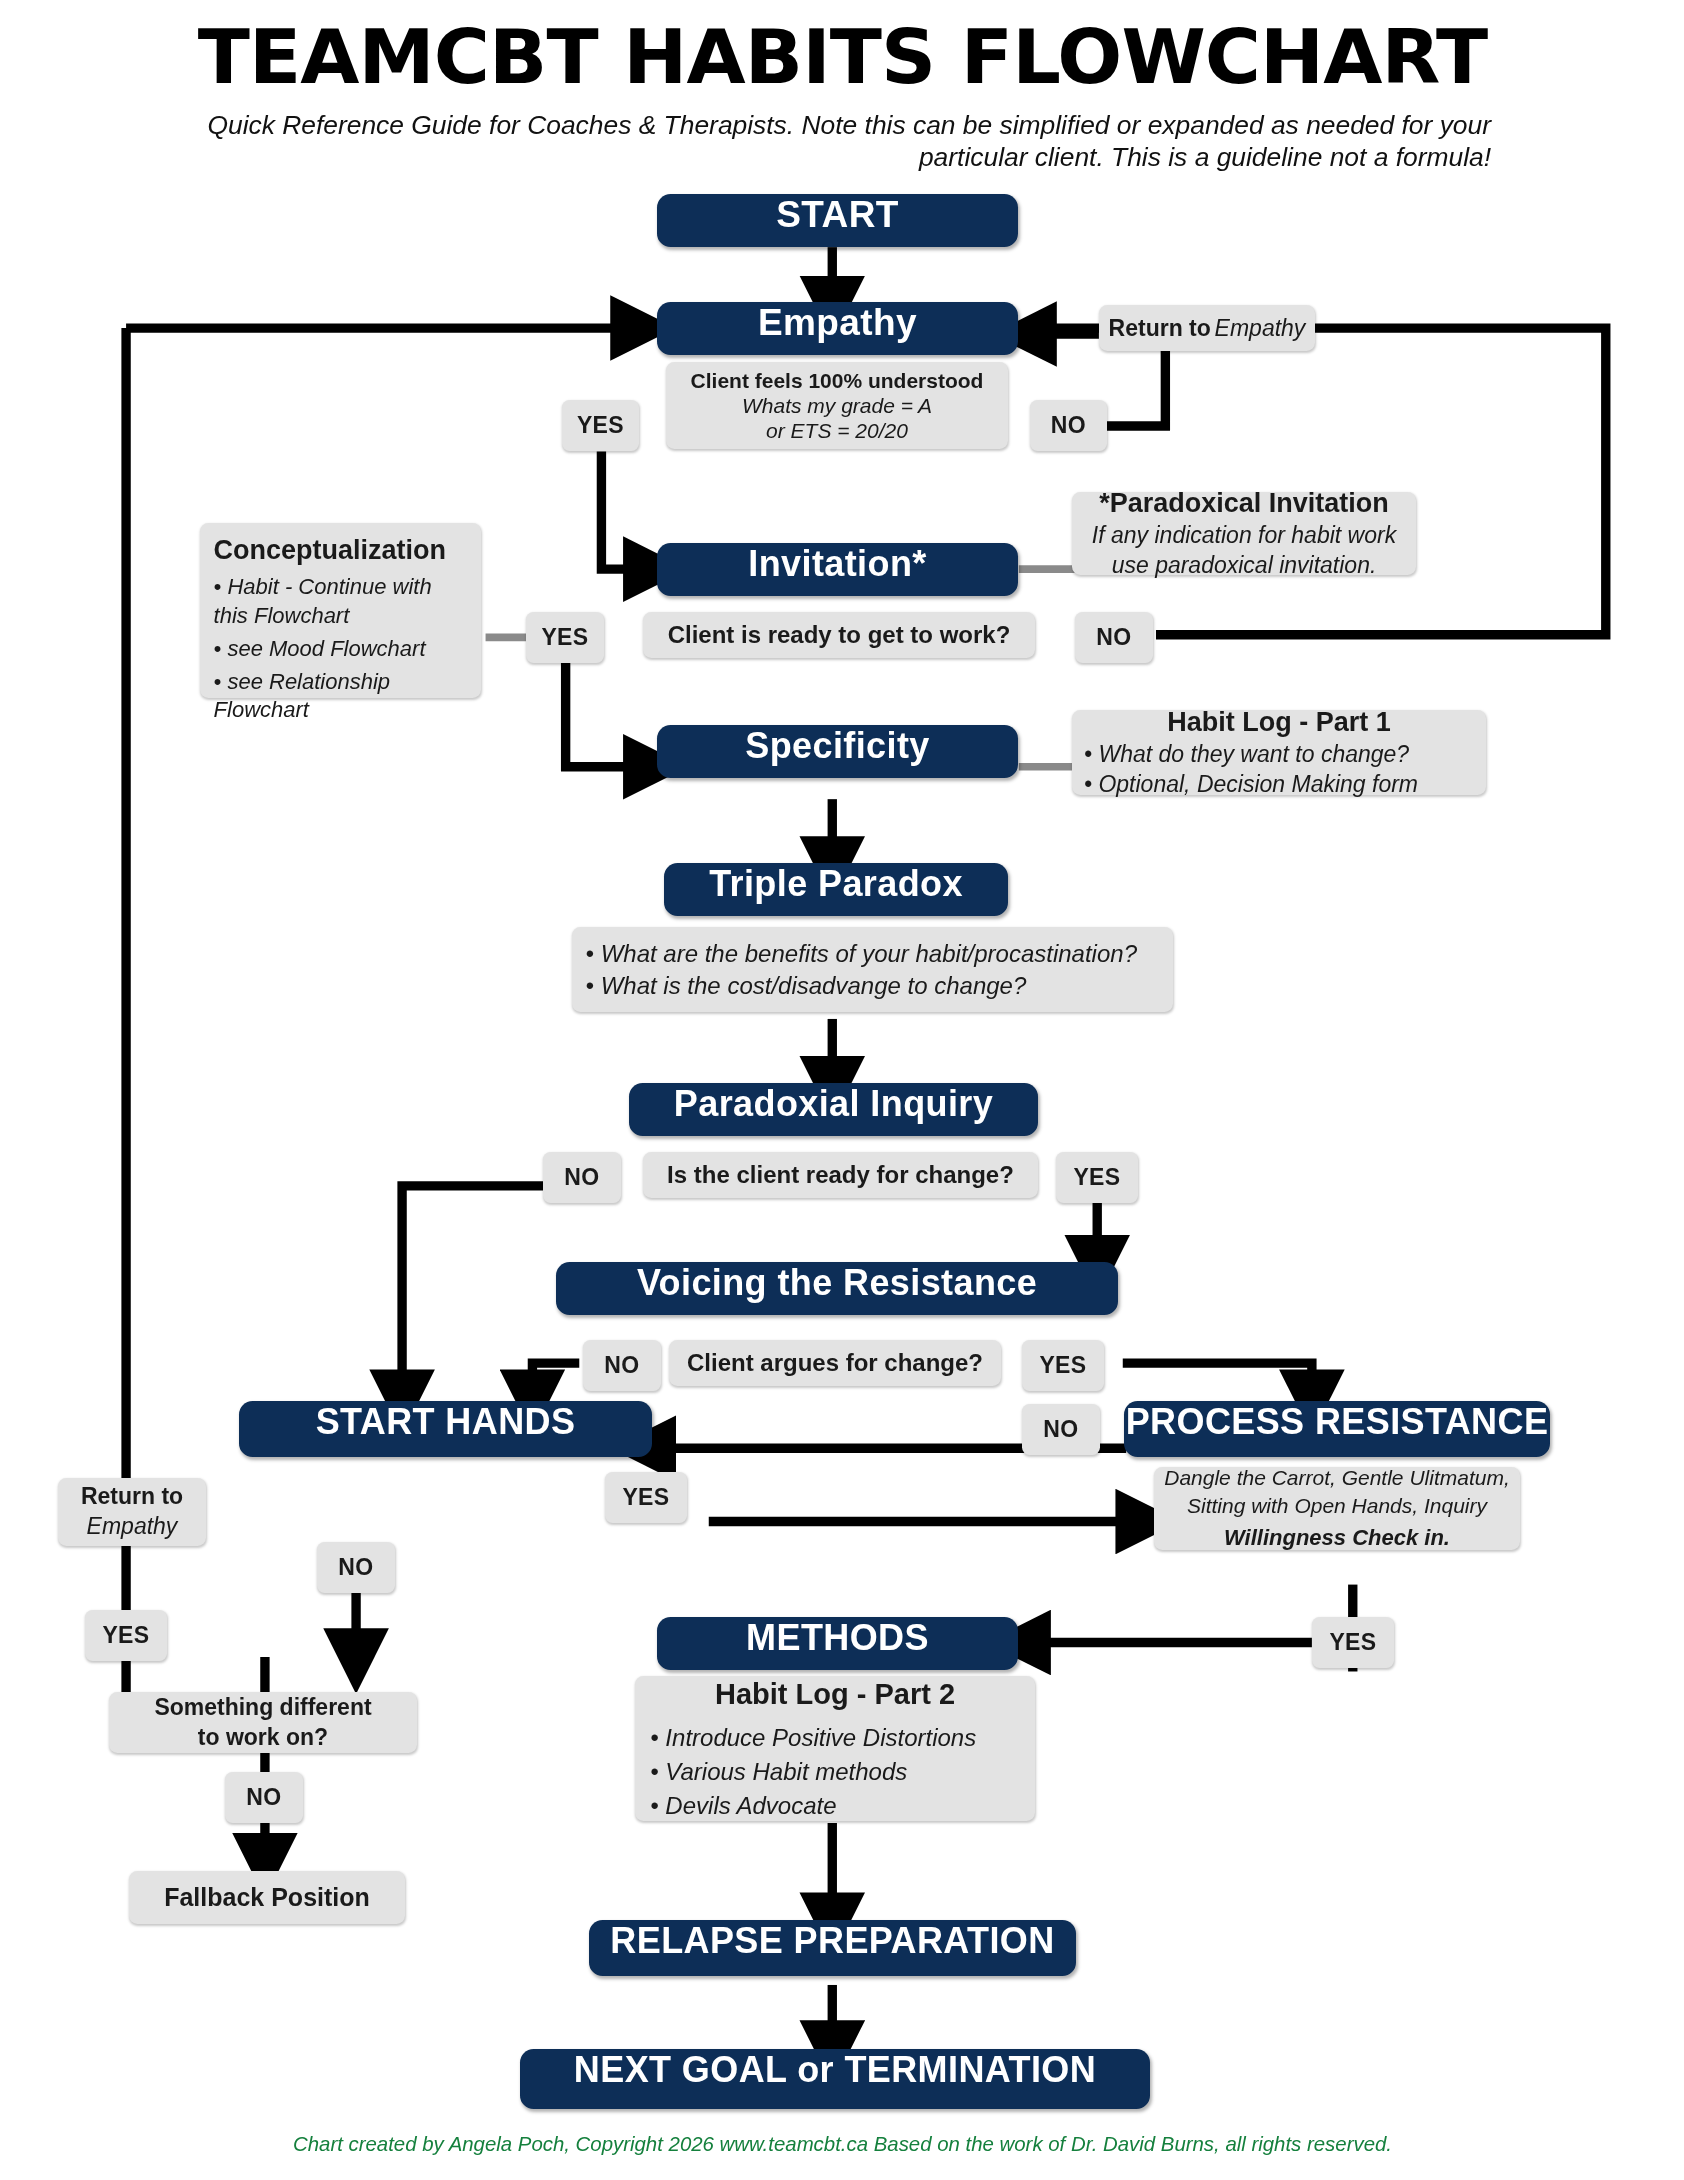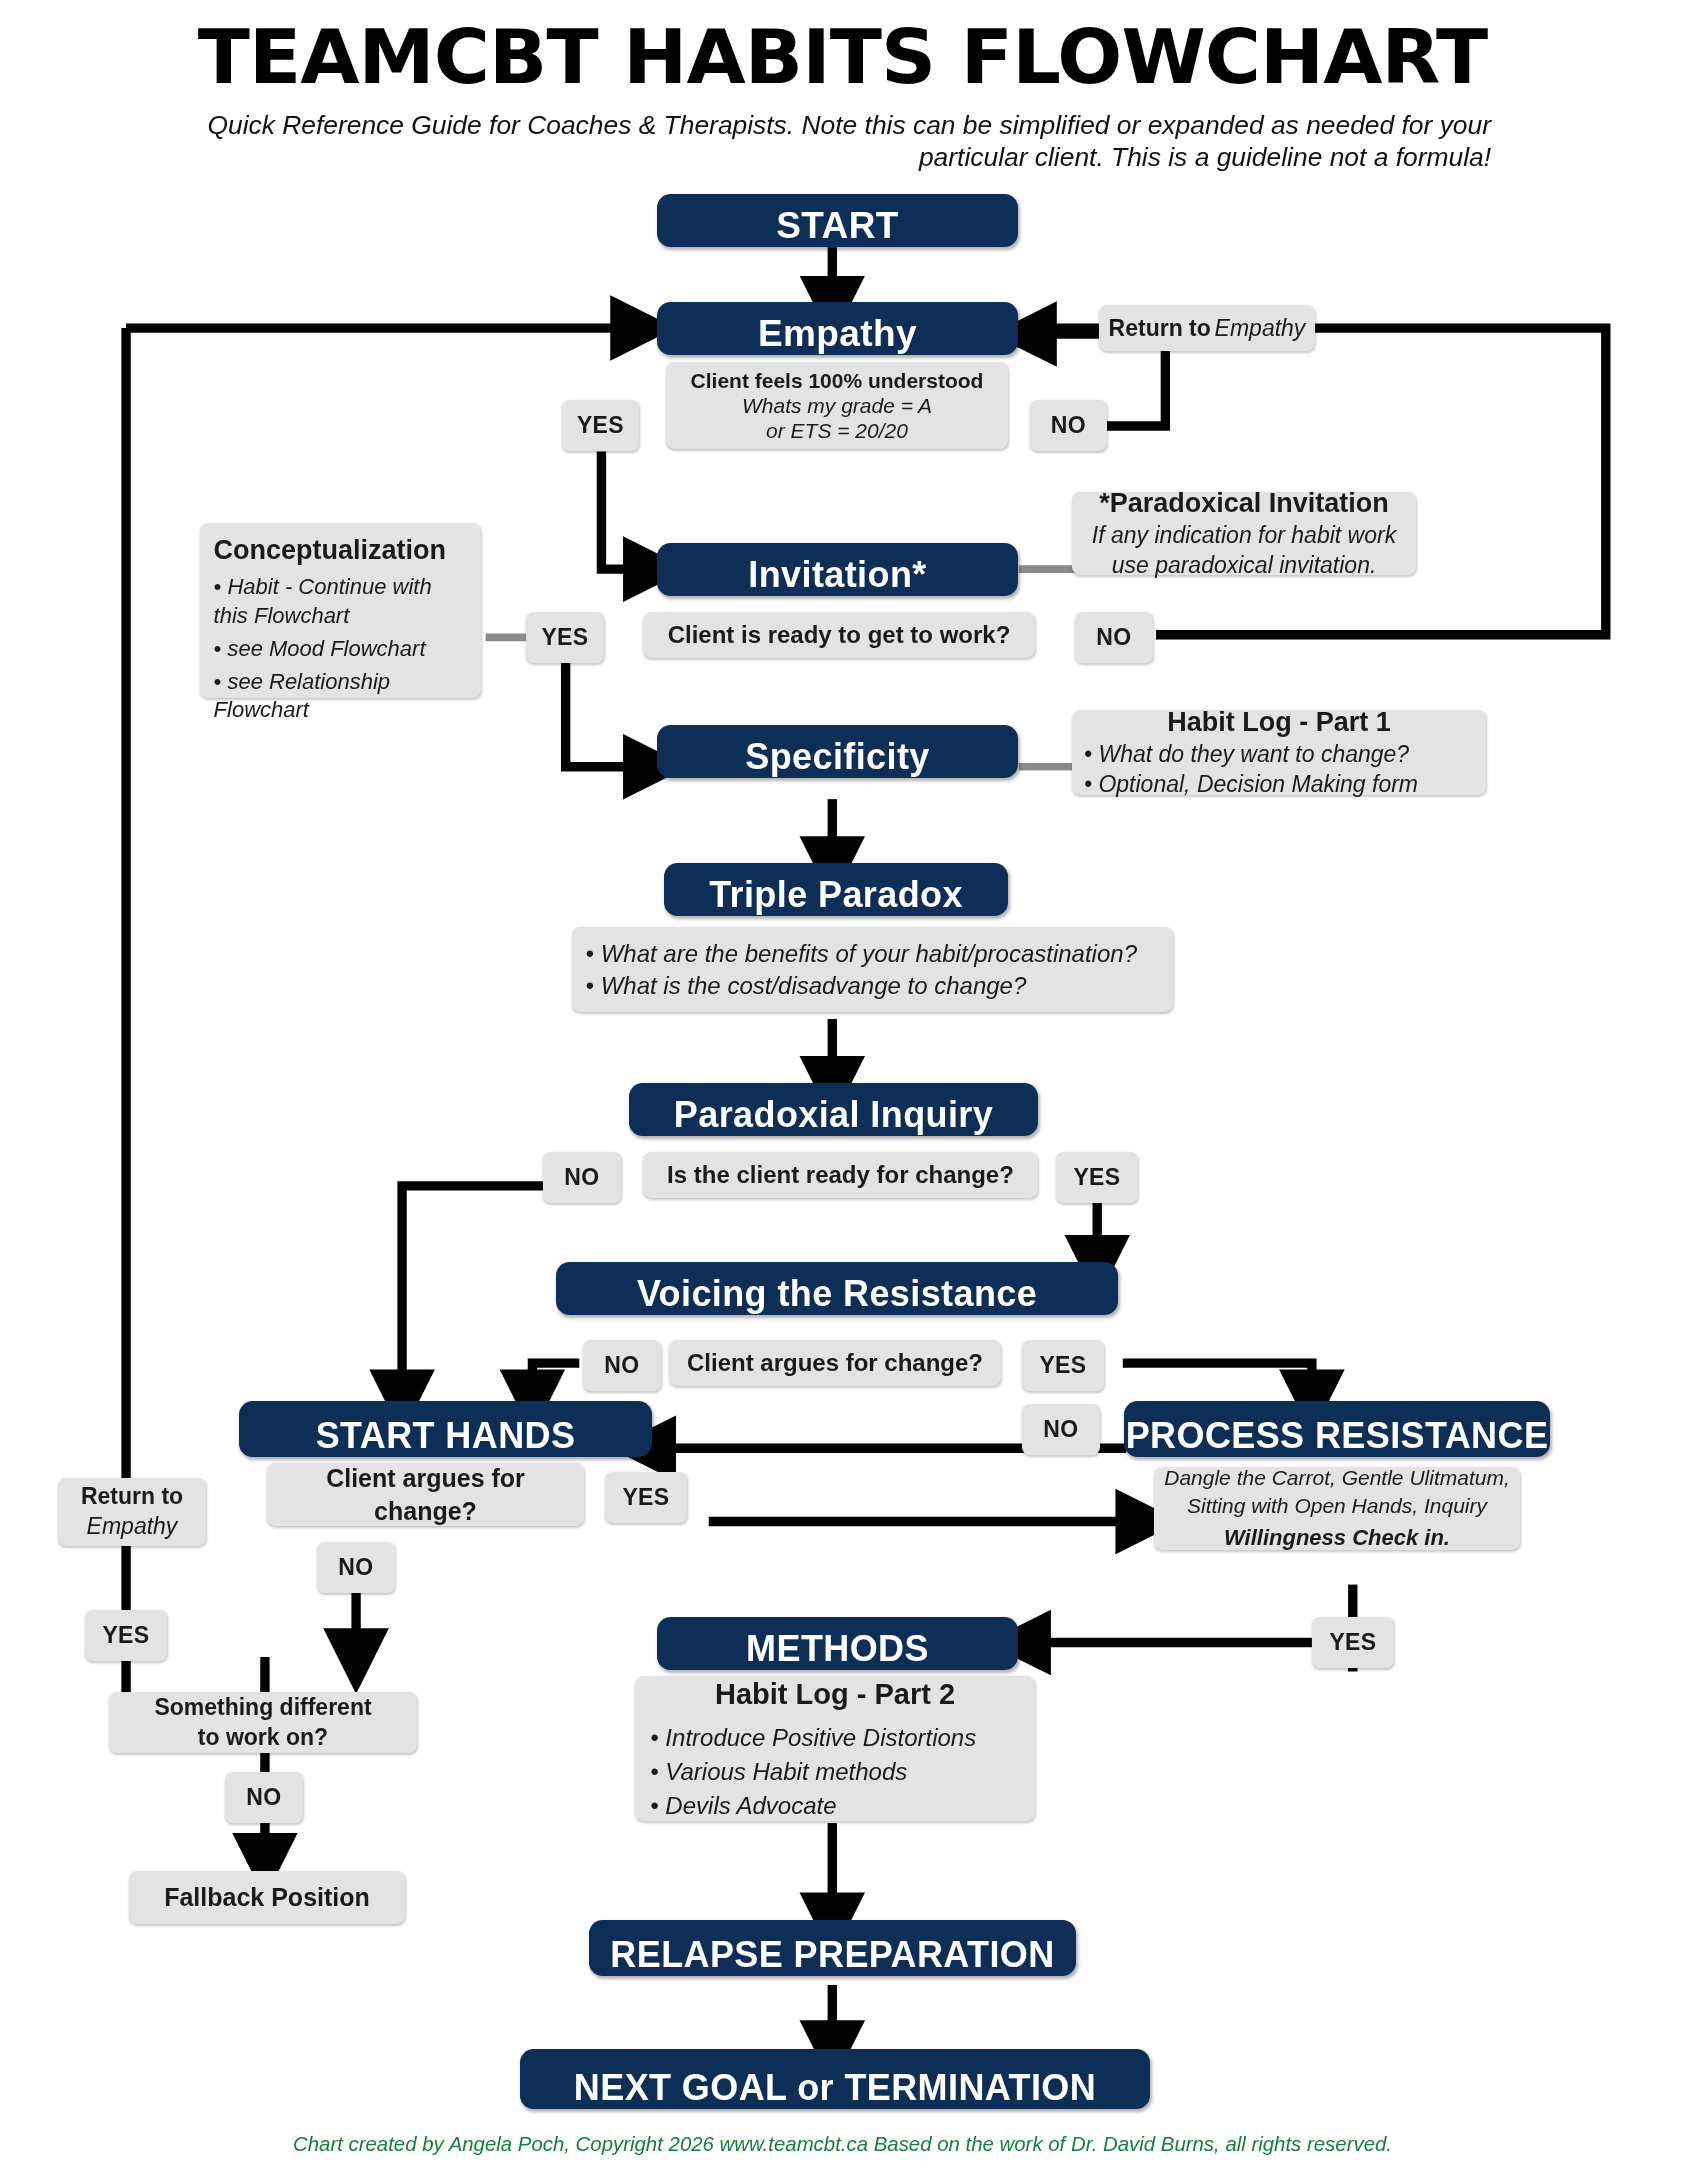--- a/index.html
+++ b/index.html
@@ -17,21 +17,21 @@
   .footer{position:absolute;left:0;top:2133px;width:1685px;text-align:center;
           font-size:20.4px;font-style:italic;color:#15803d;}
 
   
   #wires{position:absolute;left:0;top:0;width:1685px;height:2181px;}
 
   
   .node{position:absolute;box-sizing:border-box;}
 
   .blue{background:#0d2e57;color:#ffffff;border-radius:13.6px;
-        display:flex;align-items:flex-end;justify-content:center;
+        display:flex;align-items:flex-start;justify-content:center;
         text-align:center;font-weight:bold;letter-spacing:0.4px;
         box-shadow:1.7px 2.6px 3.4px rgba(0,0,0,0.30);}
 
   .gray{background:#e3e3e3;color:#1a1a1a;border-radius:8.5px;
         display:flex;flex-direction:column;align-items:center;justify-content:center;
         text-align:center;box-shadow:0.9px 1.7px 2.6px rgba(0,0,0,0.22);}
 
   .gray.left{align-items:flex-start;text-align:left;}
 
   .tag{background:#e3e3e3;color:#1a1a1a;border-radius:7.7px;
@@ -207,24 +207,20 @@
   </div>
 
   <div class="node tag" style="left:583px;top:1340px;width:78px;height:51px;" data-name="edge-label-voicing-no">NO</div>
 
   <div class="node tag" style="left:1022px;top:1340px;width:82px;height:51px;" data-name="edge-label-voicing-yes">YES</div>
 
   <div class="node blue f42" style="left:239px;top:1401px;width:413px;height:56px;" data-name="node-open-hands">
     <span data-name="node-open-hands-label">START HANDS</span>
   </div>
 
-  <div class="node gray lh13" style="left:267px;top:1463px;width:317px;height:63px;" data-name="note-open-hands">
-    <span class="bul f29 bold" data-name="note-open-hands-line1">Client argues for</span>
-    <span class="bul f29 bold" data-name="note-open-hands-line2">change?</span>
-  </div>
 
   <div class="node tag" style="left:605px;top:1472px;width:82px;height:51px;" data-name="edge-label-open-hands-yes">YES</div>
 
   <div class="node tag" style="left:317px;top:1542px;width:78px;height:51px;" data-name="edge-label-open-hands-no">NO</div>
 
   <div class="node blue f42" style="left:1124px;top:1401px;width:426px;height:56px;" data-name="node-process-resistance">
     <span data-name="node-process-resistance-label">PROCESS RESISTANCE</span>
   </div>
 
   <div class="node tag" style="left:1022px;top:1404px;width:78px;height:51px;" data-name="edge-label-process-no">NO</div>

